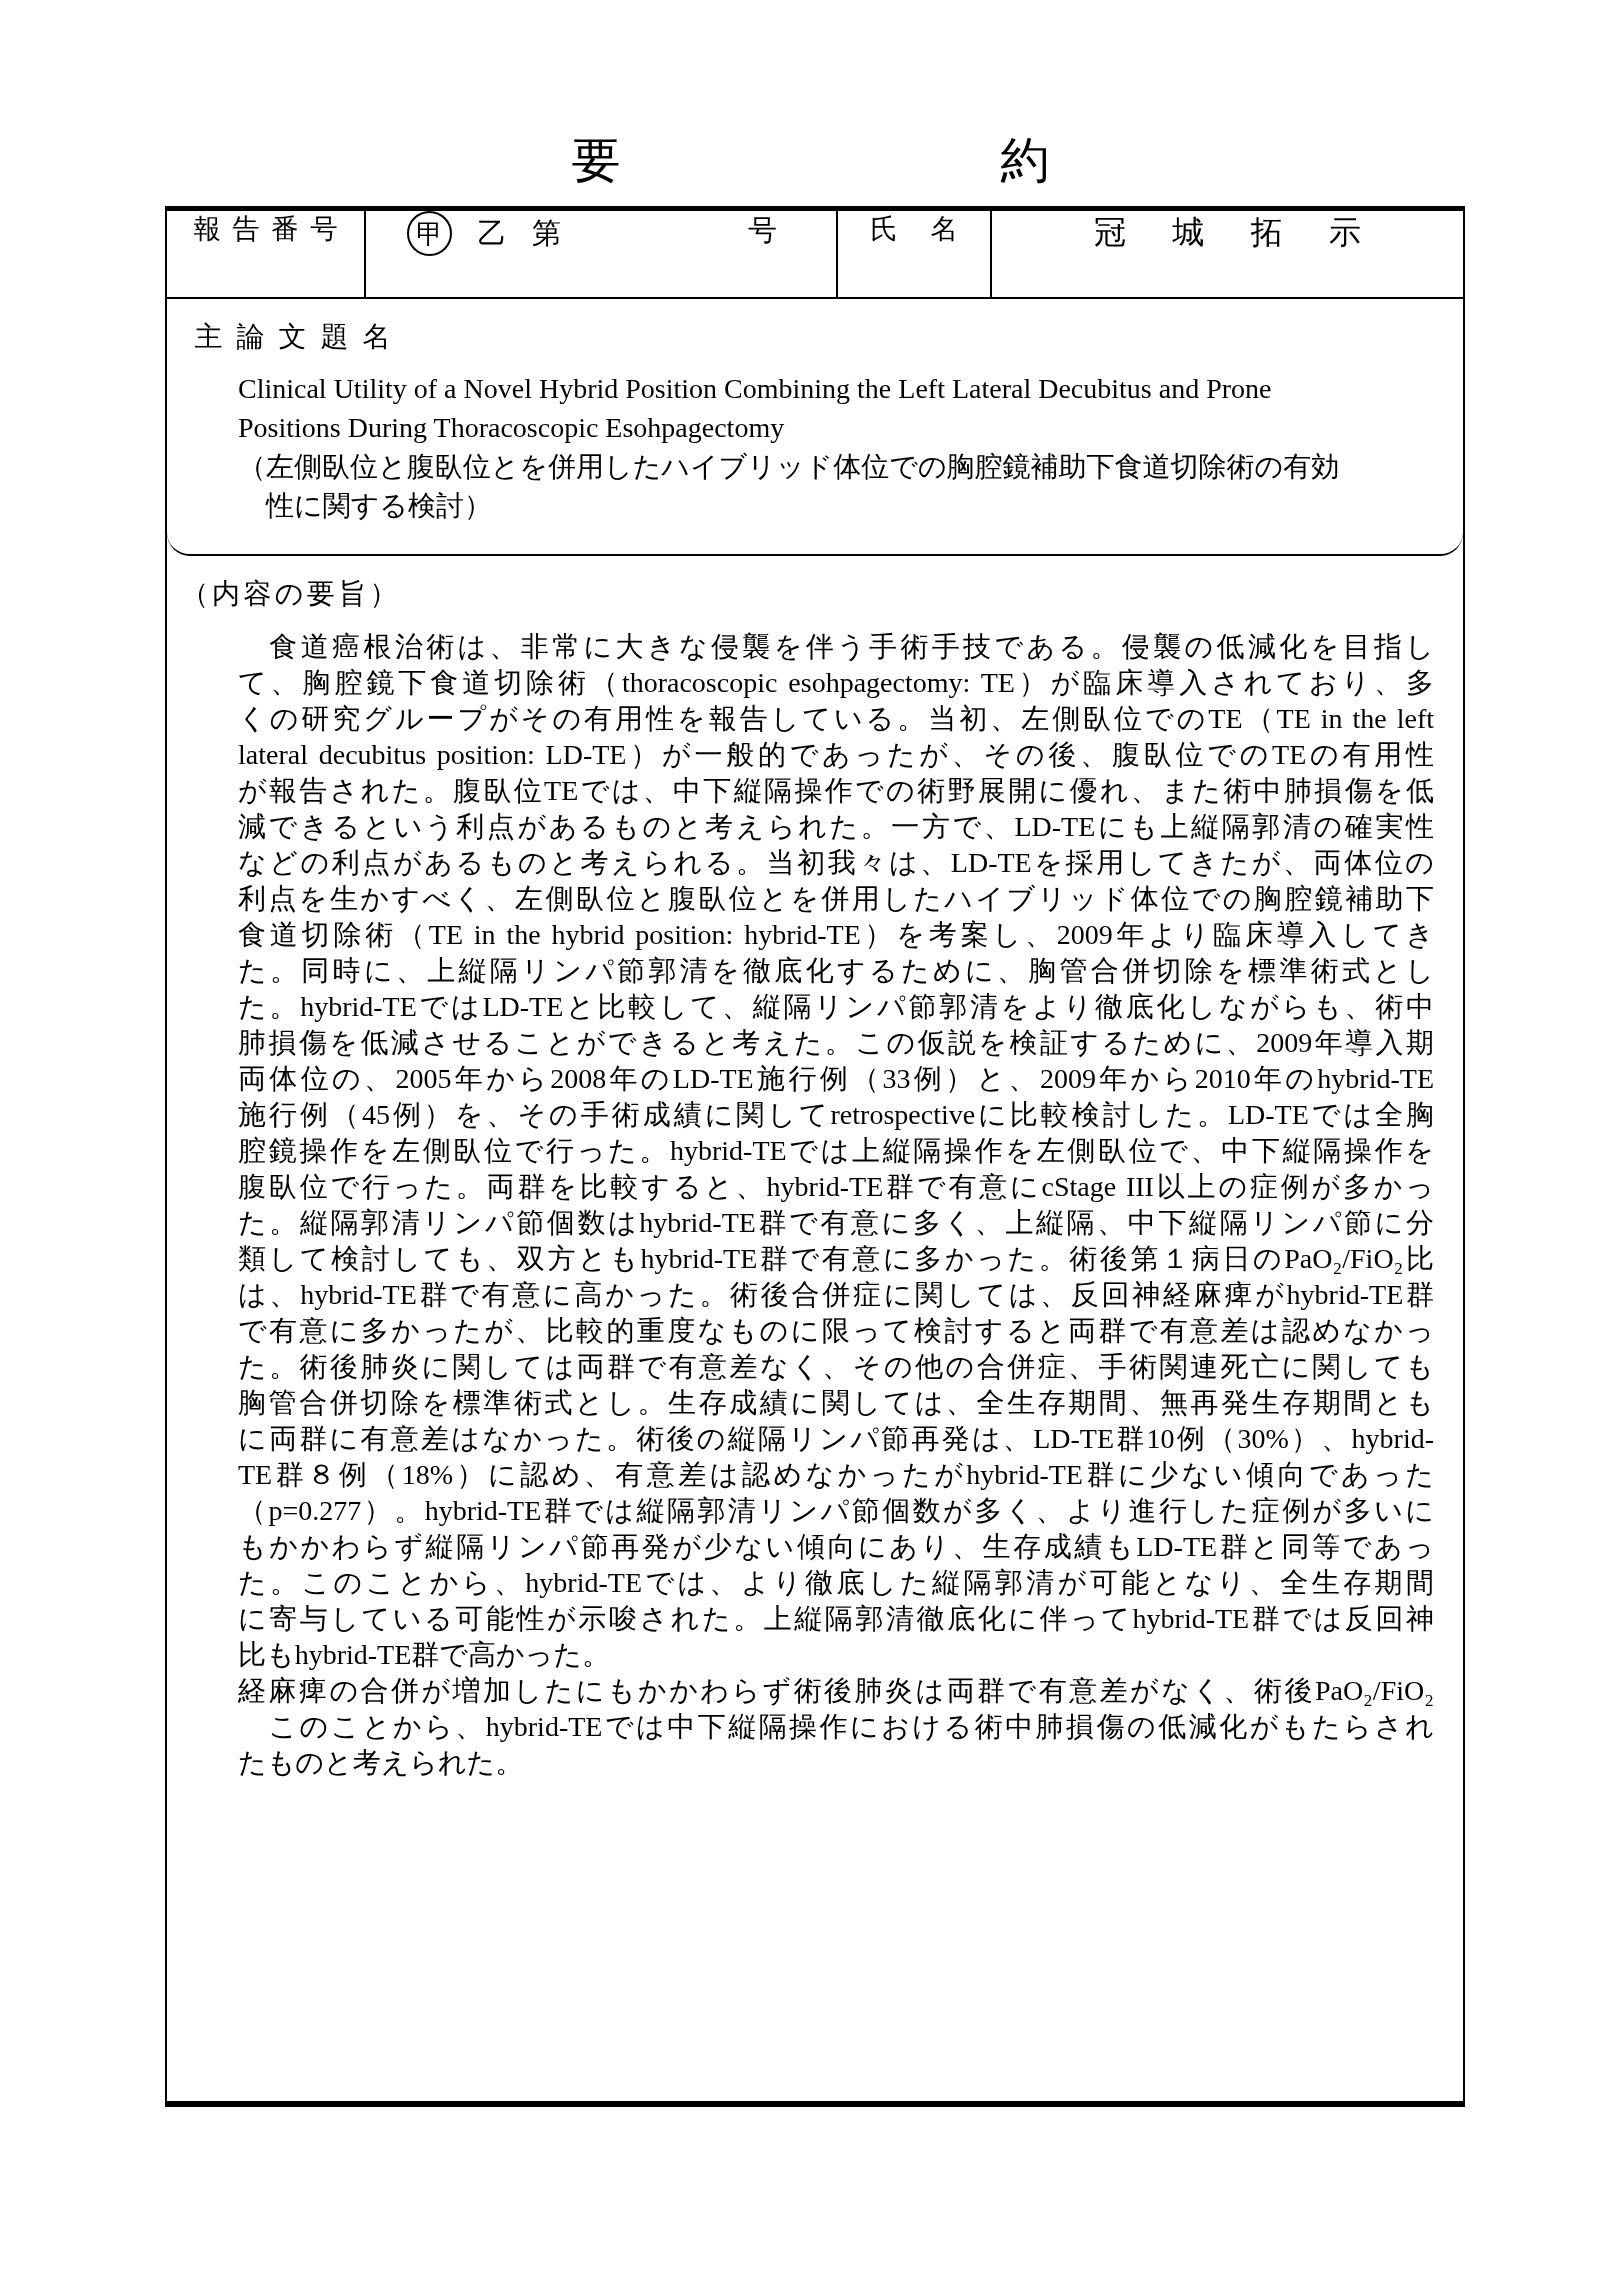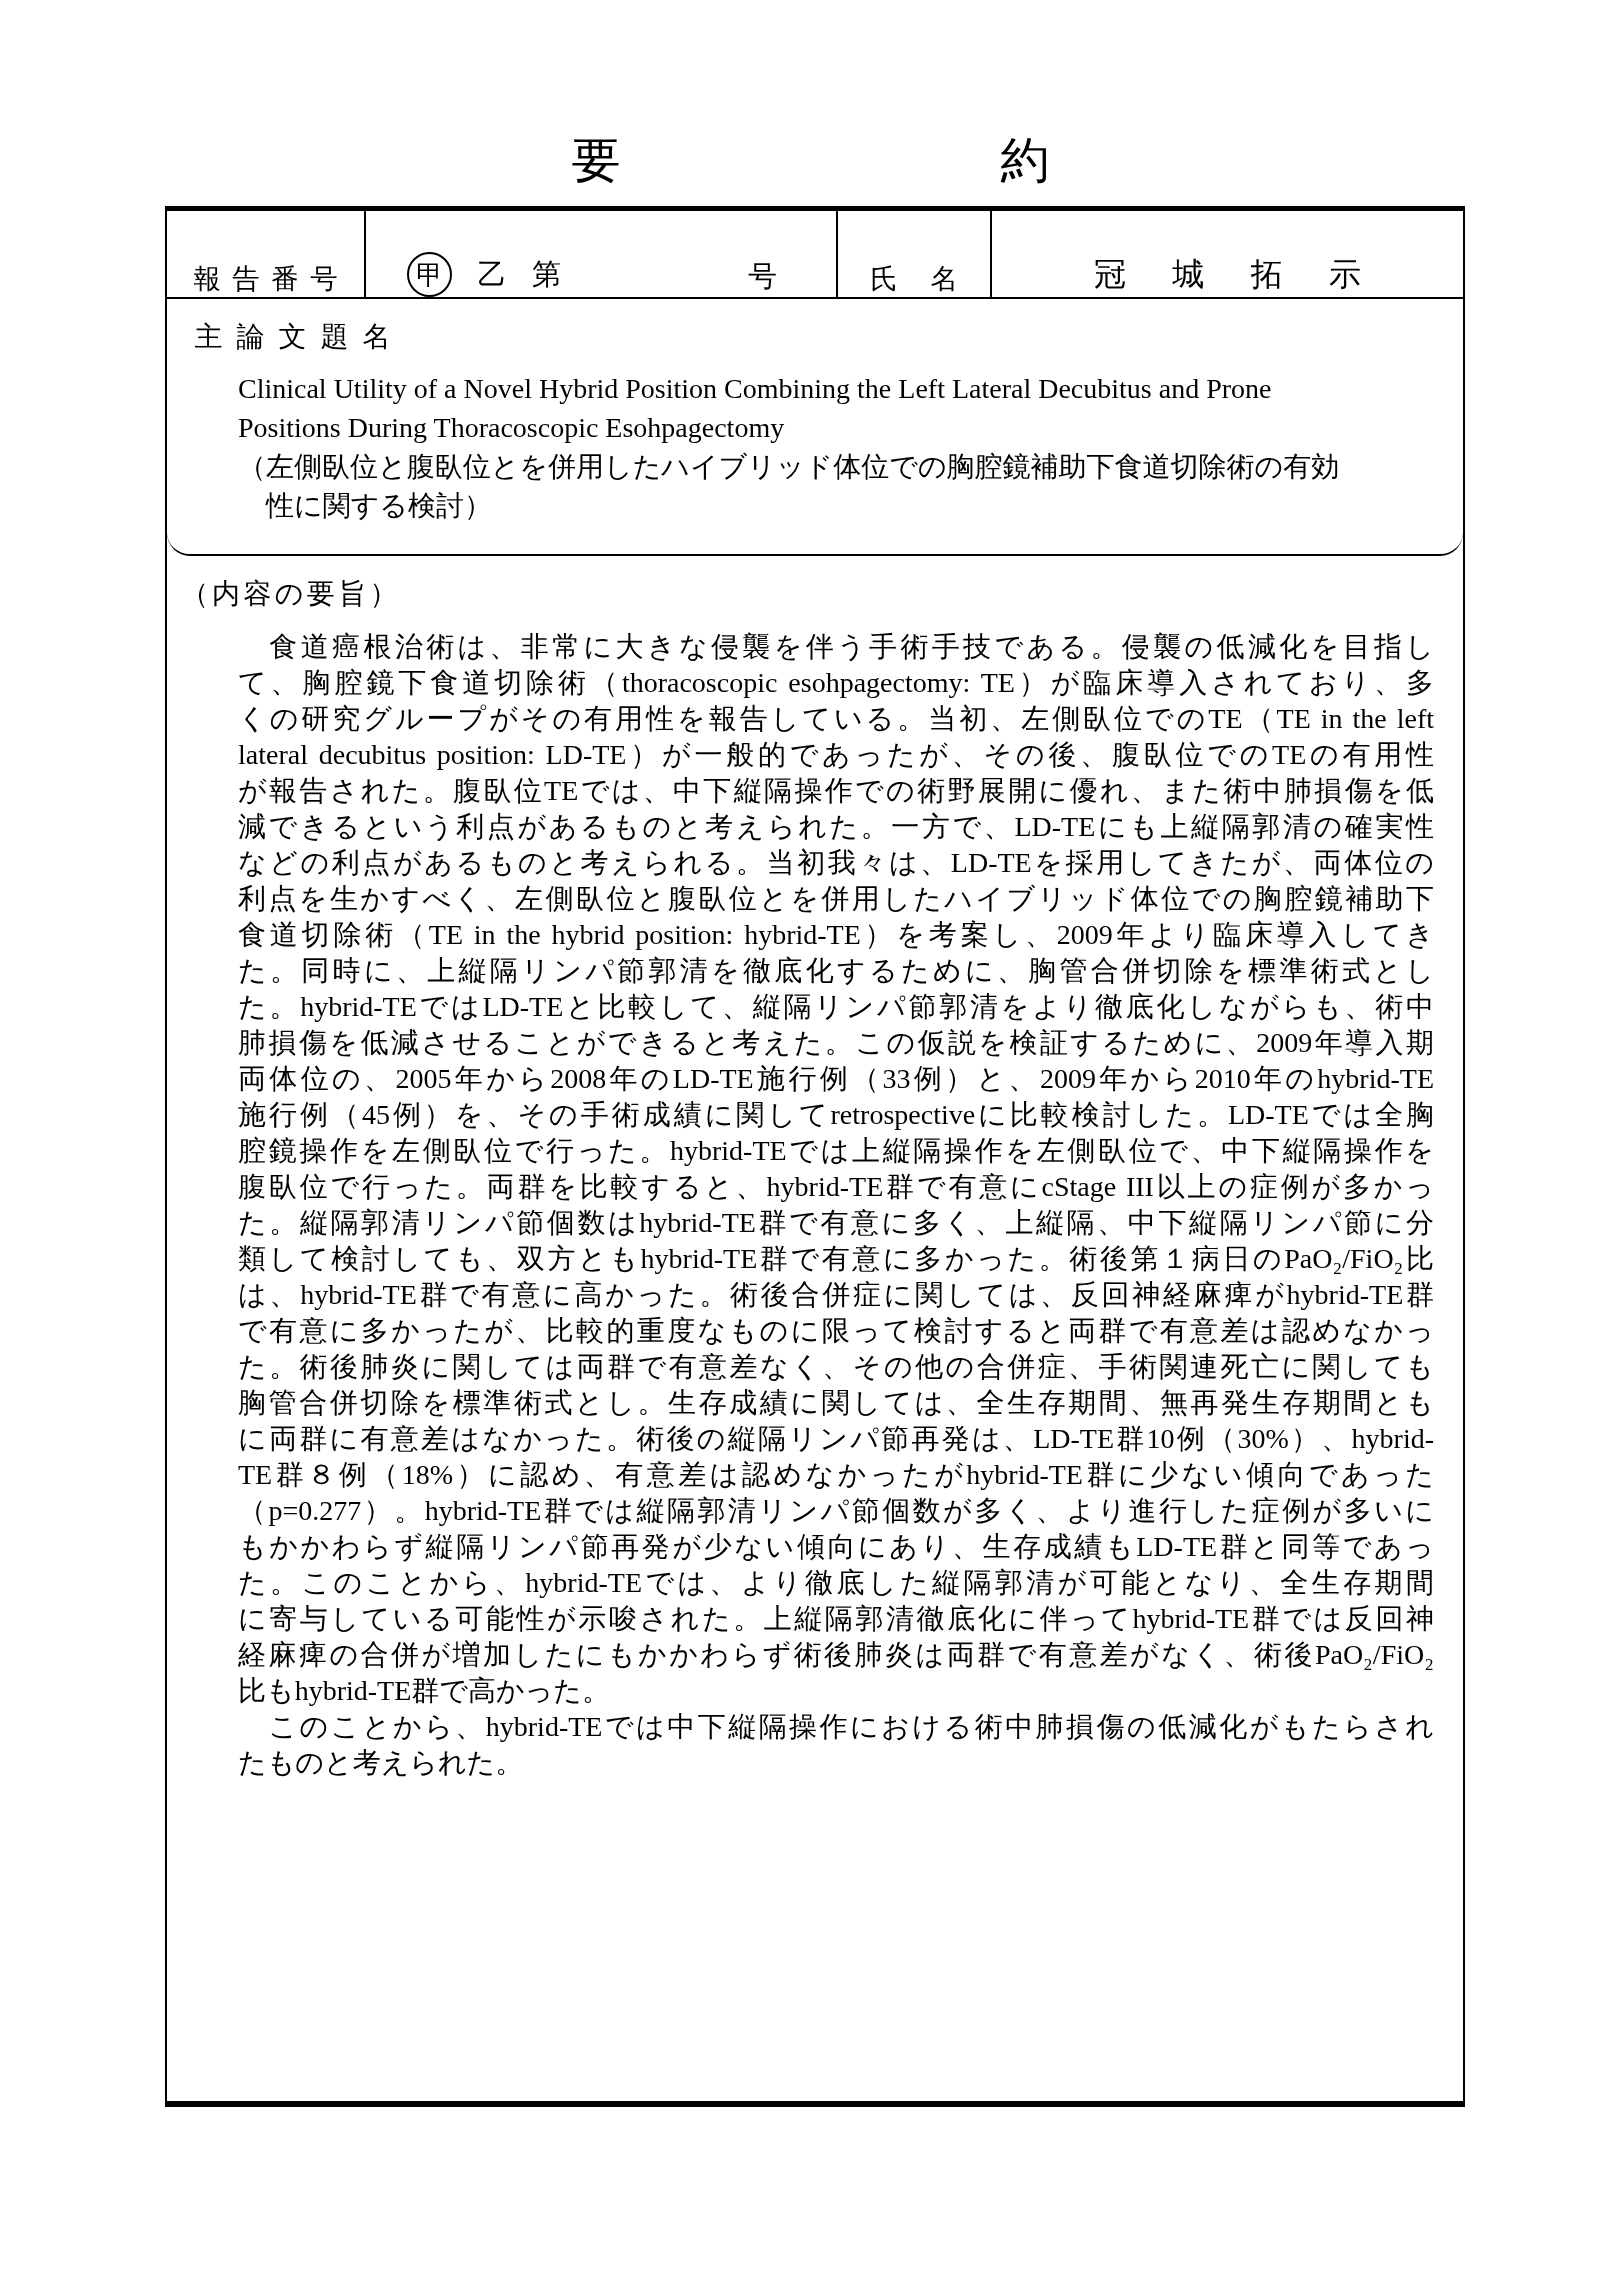--- a/index.html
+++ b/index.html
@@ -32,21 +32,21 @@
     border-width: 5.9px 2.9px 6.9px 2.9px;
   }
   
   .row1 {
     display: flex;
     height: 86px;
     border-bottom: 2.9px solid #000;
     font-size: 29px;
     align-items: stretch;
   }
-  .cell { display: flex; align-items: flex-end; box-sizing: border-box; }
+  .cell { display: flex; align-items: flex-start; box-sizing: border-box; }
   .c1 {
     width: 199px;
     border-right: 2.9px solid #000;
     justify-content: center;
     font-family: "Liberation Sans", "DejaVu Sans", sans-serif;
     font-size: 27.4px;
   }
   .c1 .sp { letter-spacing: 0.42em; margin-right: -0.42em; }
   .c2 {
     width: 472px;
@@ -186,22 +186,22 @@
           <div class="body-line">は、hybrid-TE群で有意に高かった。術後合併症に関しては、反回神経麻痺がhybrid-TE群</div>
           <div class="body-line">で有意に多かったが、比較的重度なものに限って検討すると両群で有意差は認めなかっ</div>
           <div class="body-line">た。術後肺炎に関しては両群で有意差なく、その他の合併症、手術関連死亡に関しても</div>
           <div class="body-line">胸管合併切除を標準術式とし。生存成績に関しては、全生存期間、無再発生存期間とも</div>
           <div class="body-line">に両群に有意差はなかった。術後の縦隔リンパ節再発は、LD-TE群10例（30%）、hybrid-</div>
           <div class="body-line">TE群８例（18%）に認め、有意差は認めなかったがhybrid-TE群に少ない傾向であった</div>
           <div class="body-line">（p=0.277）。hybrid-TE群では縦隔郭清リンパ節個数が多く、より進行した症例が多いに</div>
           <div class="body-line">もかかわらず縦隔リンパ節再発が少ない傾向にあり、生存成績もLD-TE群と同等であっ</div>
           <div class="body-line">た。このことから、hybrid-TEでは、より徹底した縦隔郭清が可能となり、全生存期間</div>
           <div class="body-line">に寄与している可能性が示唆された。上縦隔郭清徹底化に伴ってhybrid-TE群では反回神</div>
+          <div class="body-line line-last">比もhybrid-TE群で高かった。</div>
           <div class="body-line">経麻痺の合併が増加したにもかかわらず術後肺炎は両群で有意差がなく、術後PaO₂/FiO₂</div>
-          <div class="body-line line-last">比もhybrid-TE群で高かった。</div>
           <div class="body-line">　このことから、hybrid-TEでは中下縦隔操作における術中肺損傷の低減化がもたらされ</div>
           <div class="body-line line-last">たものと考えられた。</div>
         </div>
     </div>
 
   </div>
 </div>
 
 
 </body></html>

